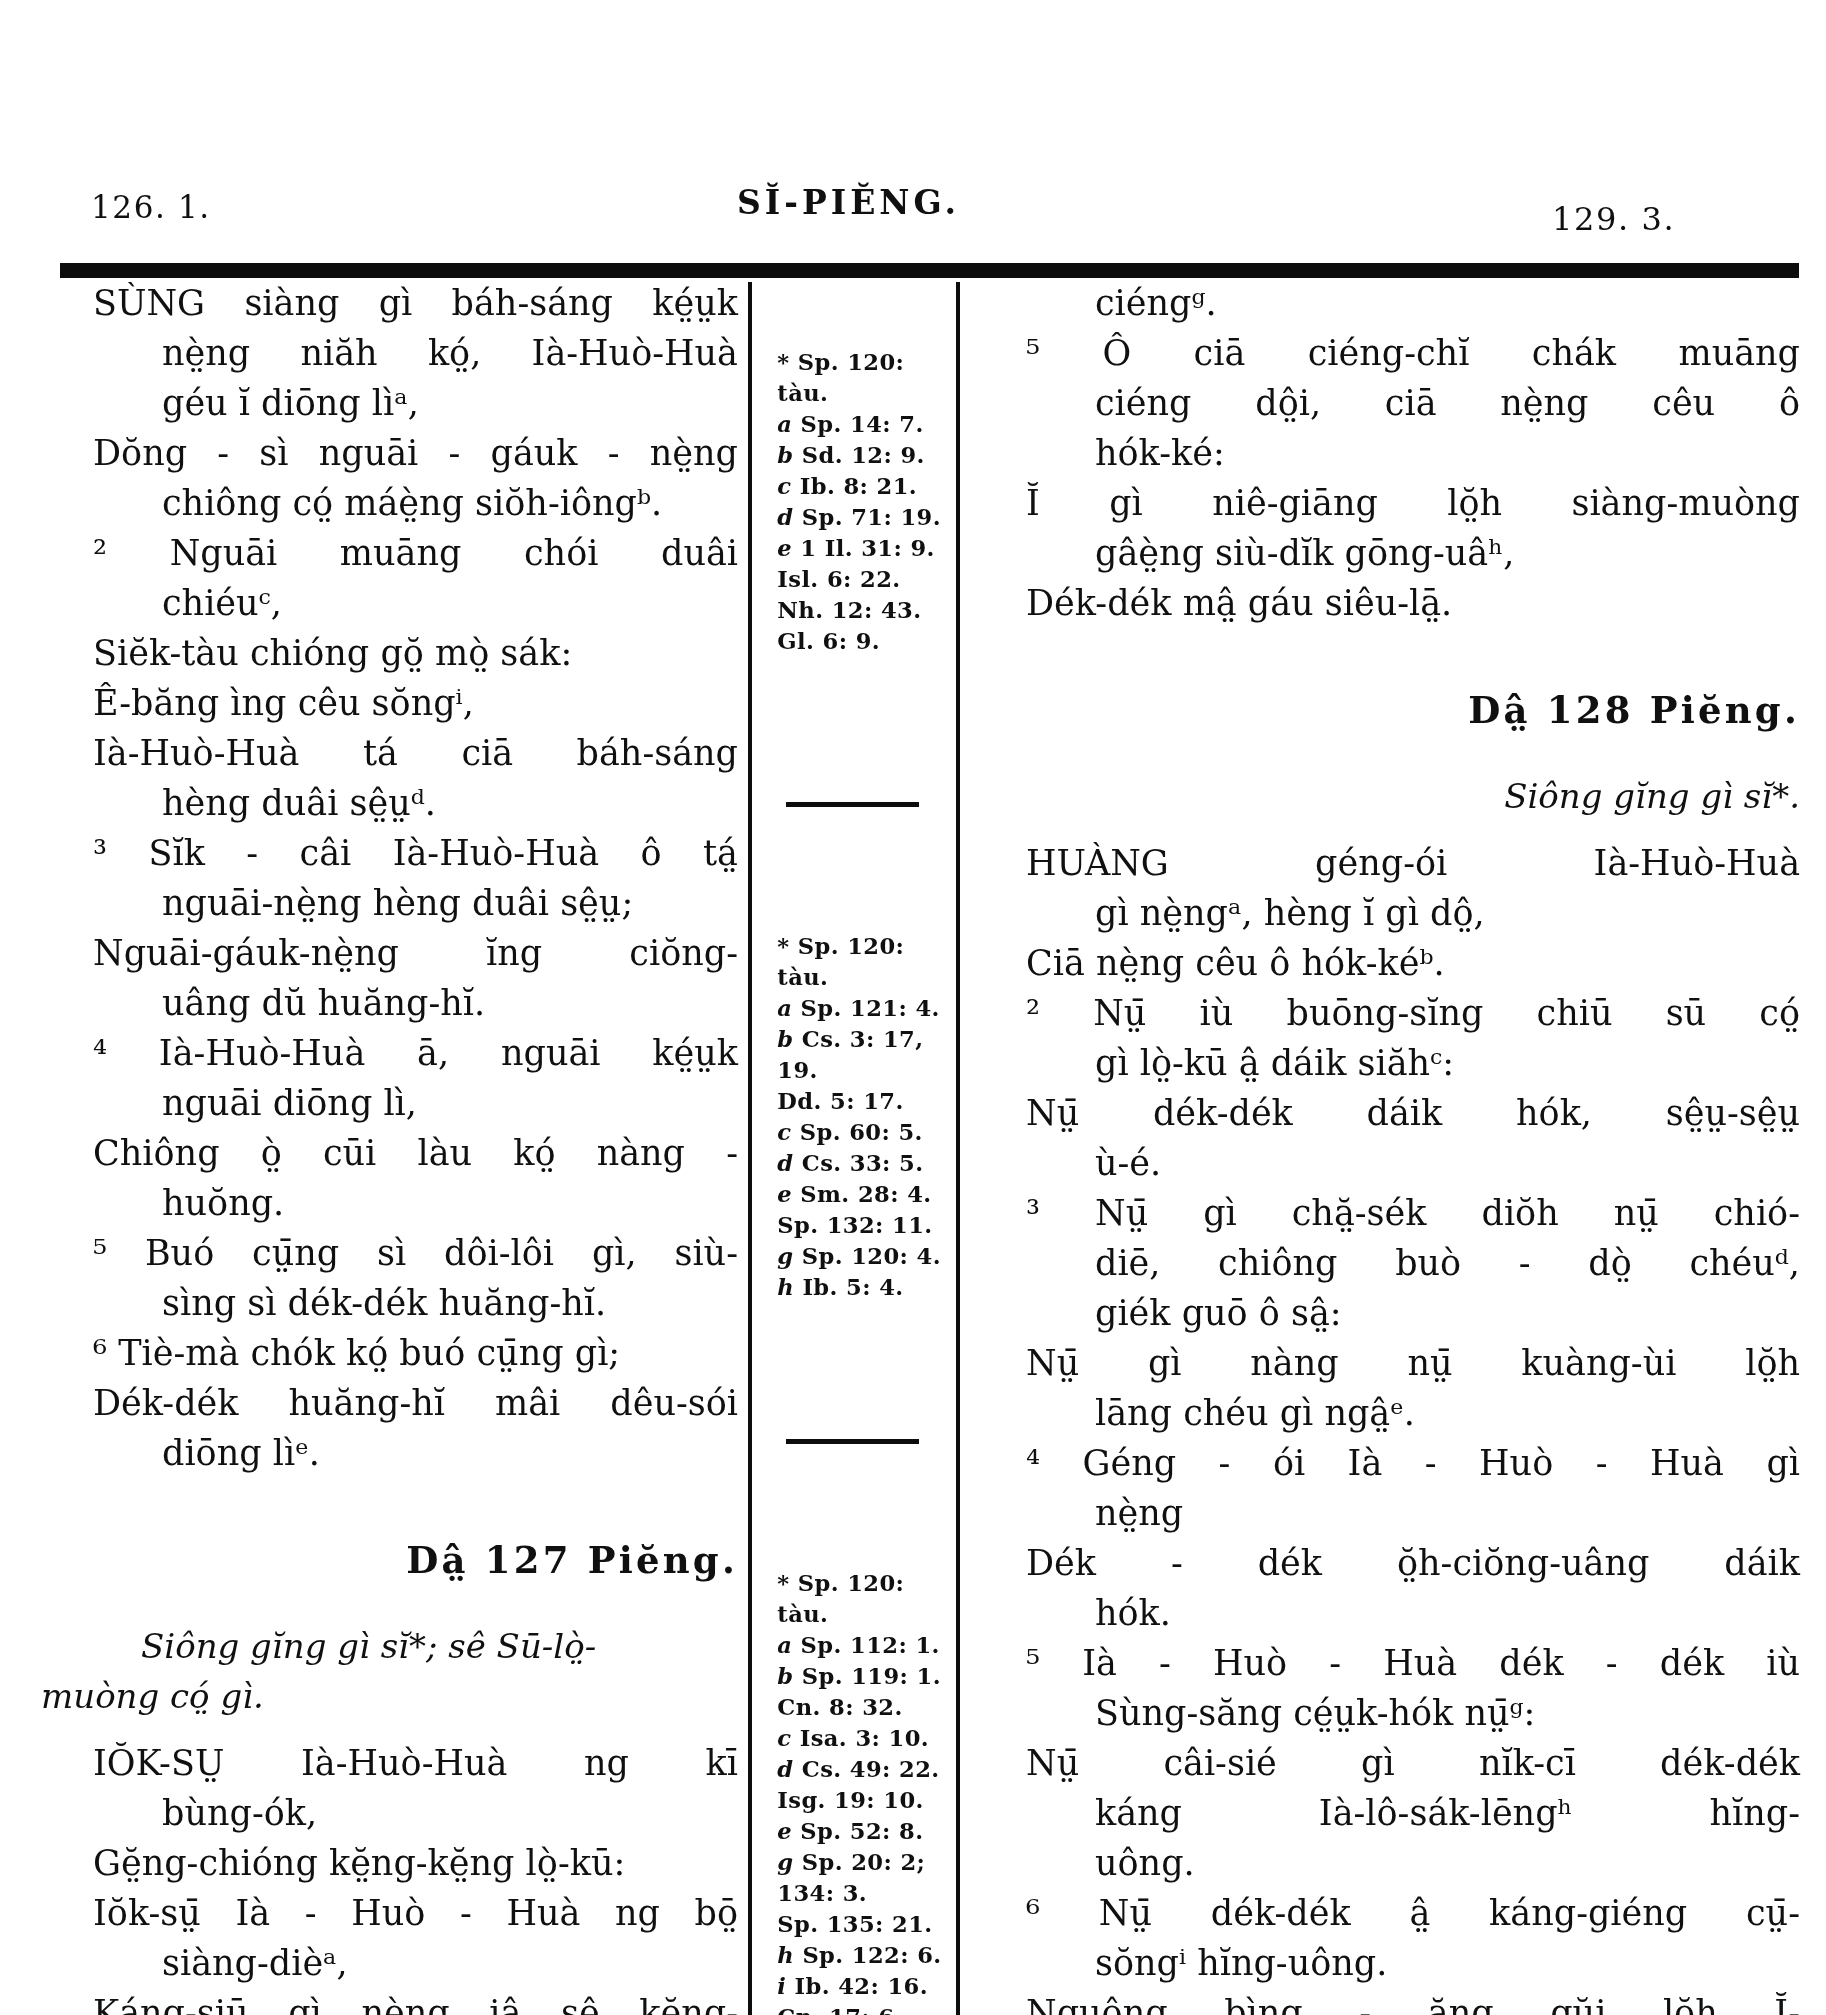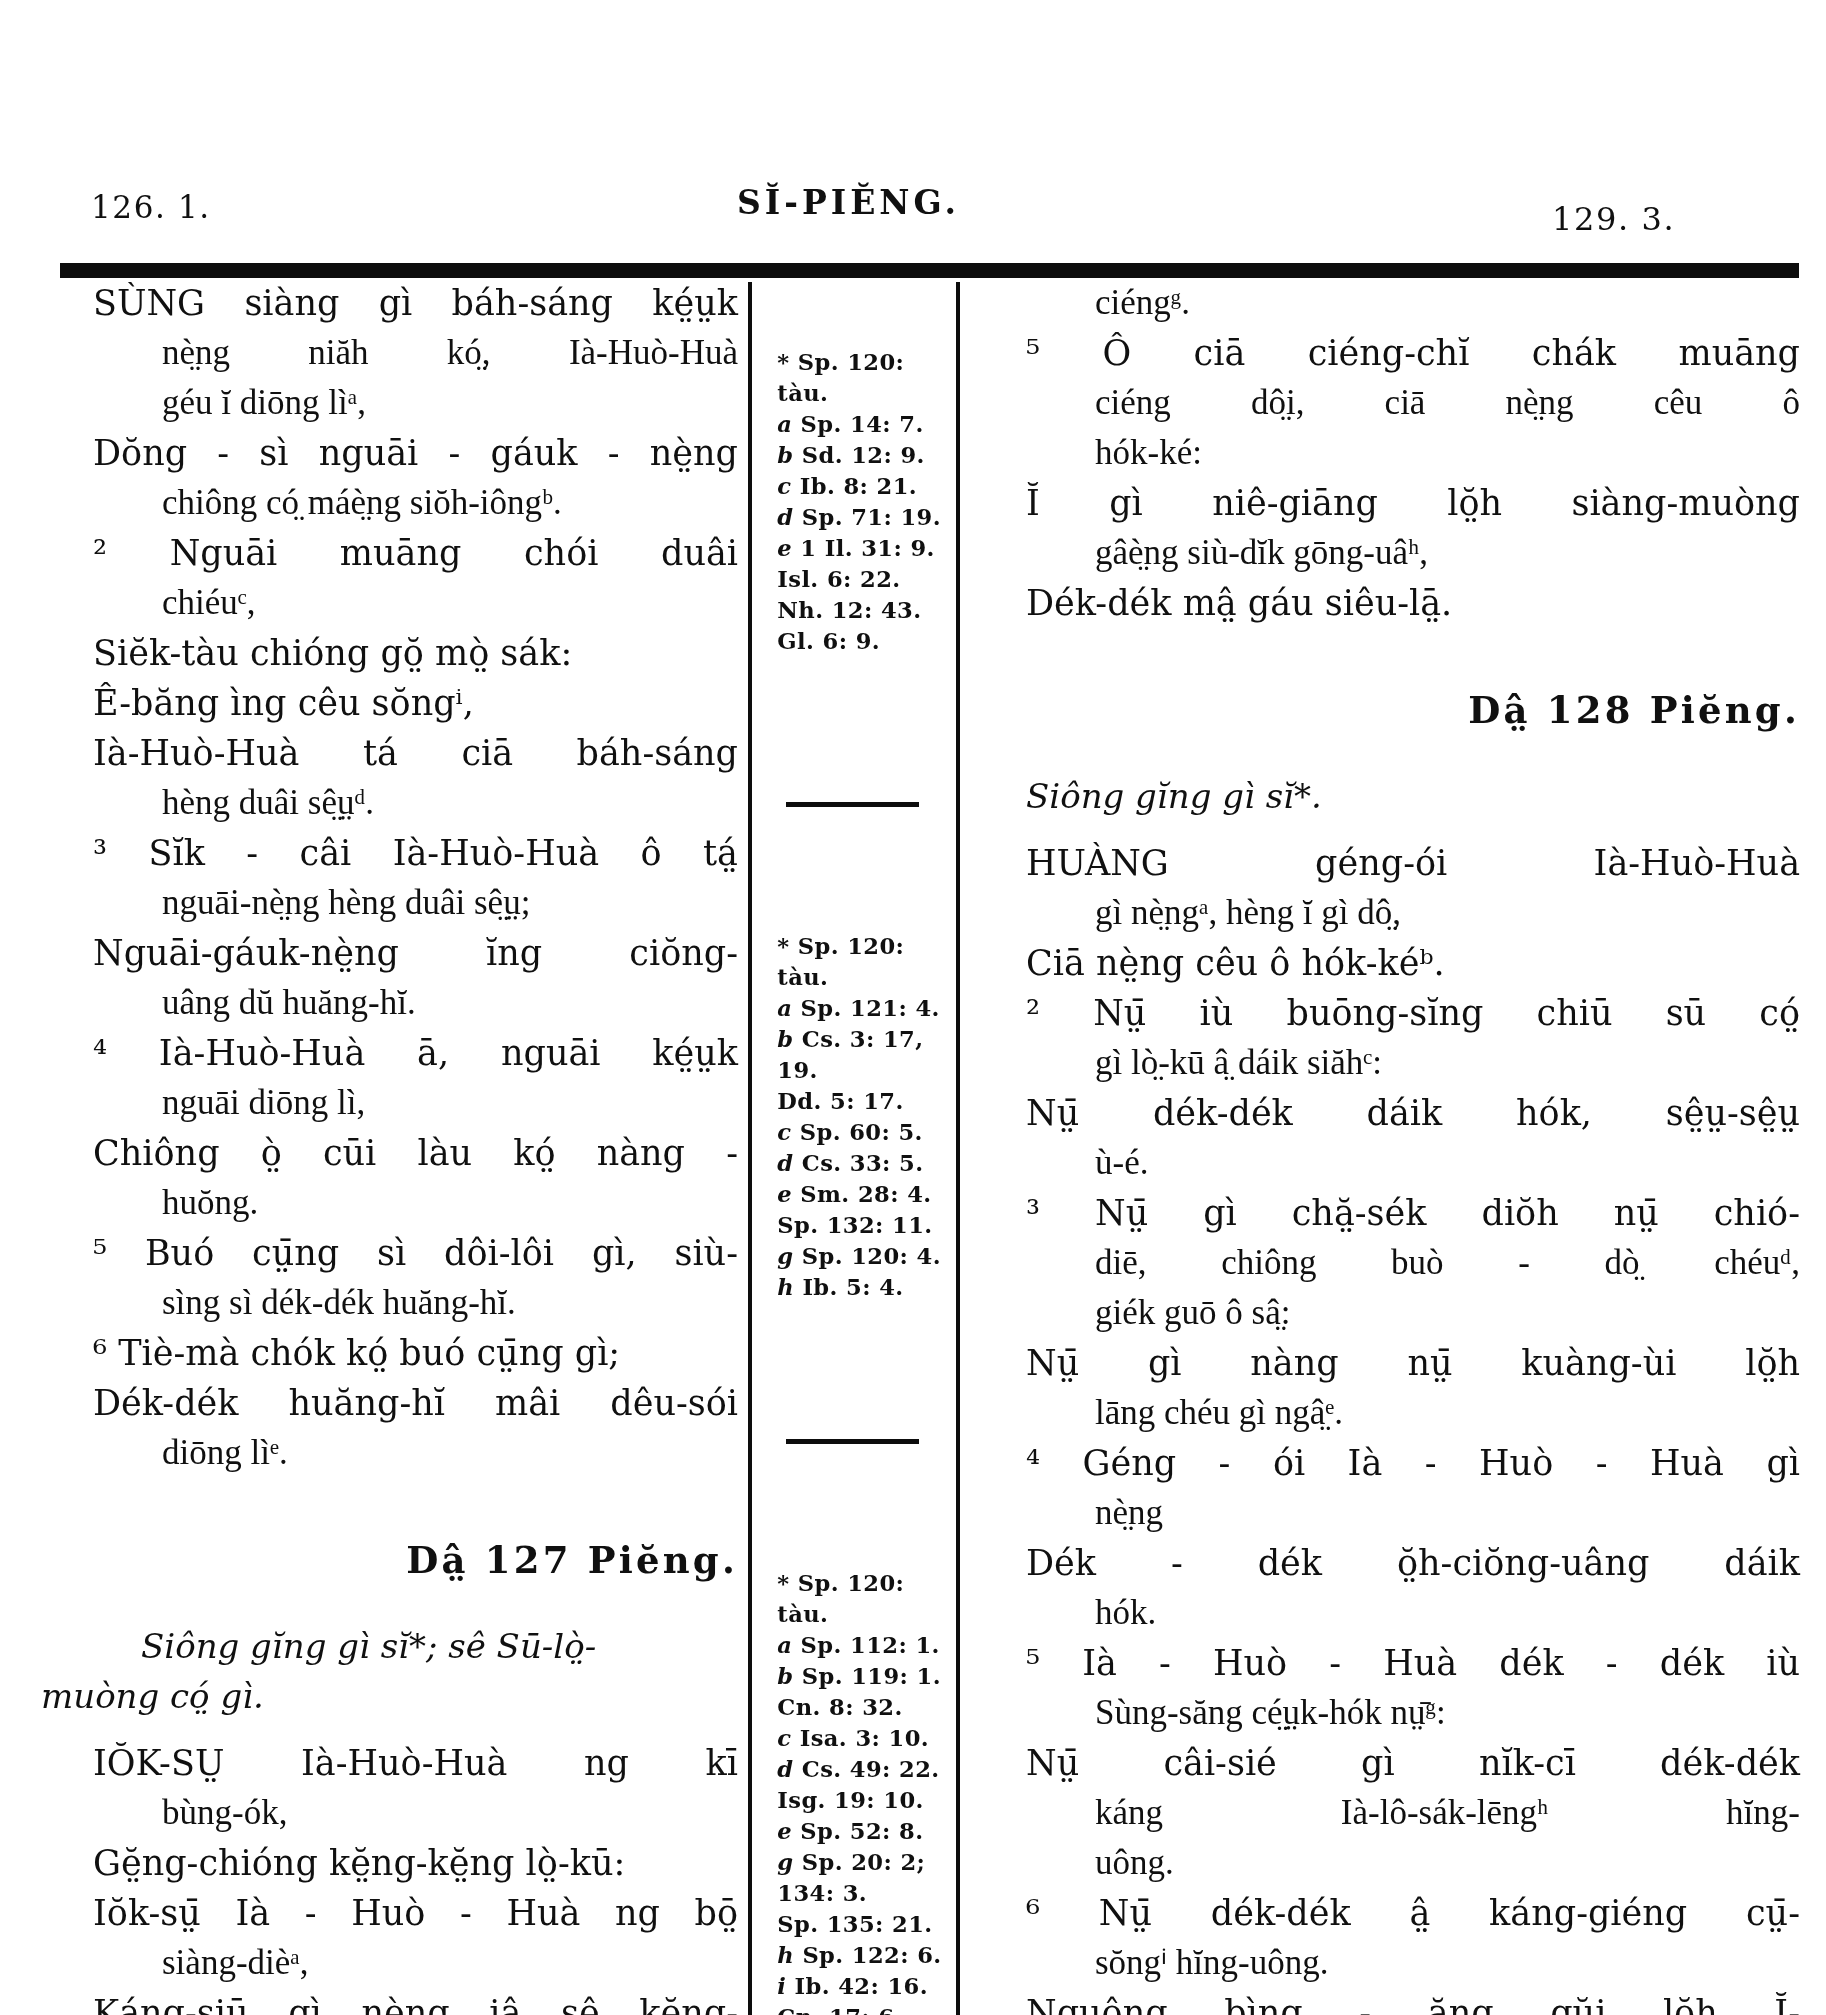--- a/index.html
+++ b/index.html
@@ -22,31 +22,31 @@
 
   
   .col{position:absolute;top:278px;}
   .col-left{left:93px;width:645px;}
   .col-right{left:1026px;width:774px;}
   .bodyline{
     font-size:35px;line-height:50px;white-space:nowrap;
   }
   .bodyline.just{white-space:normal;text-align:justify;text-align-last:justify;}
   .ind0{padding-left:0;}
-  .ind1{padding-left:69px;font-family:Liberation Serif, serif;}
+  .ind1{padding-left:69px;}
   .psalm-heading{
     font-size:37px;line-height:52px;font-weight:bold;letter-spacing:3.2px;
     text-align:right;margin-top:56px;margin-bottom:35px;white-space:nowrap;
   }
   .subtitle{
     font-size:34px;line-height:50px;font-style:italic;white-space:nowrap;
   }
   .subtitle.ind{padding-left:48px;}
   .subtitle.hang{margin-left:-52px;}
-  .subtitle.centered{text-align:left;}
+  .subtitle.centered{text-align:right;}
   .sub-gap{margin-bottom:17px;}
 
   
   .col-refs{position:absolute;left:766px;top:278px;width:179px;height:2499px;}
   .ref-block{position:absolute;left:11.3px;width:161px;}
   .refline{
     font-size:22.6px;line-height:31px;font-weight:bold;white-space:nowrap;
     letter-spacing:0.4px;
   }
   .refline i{font-weight:bold;}

